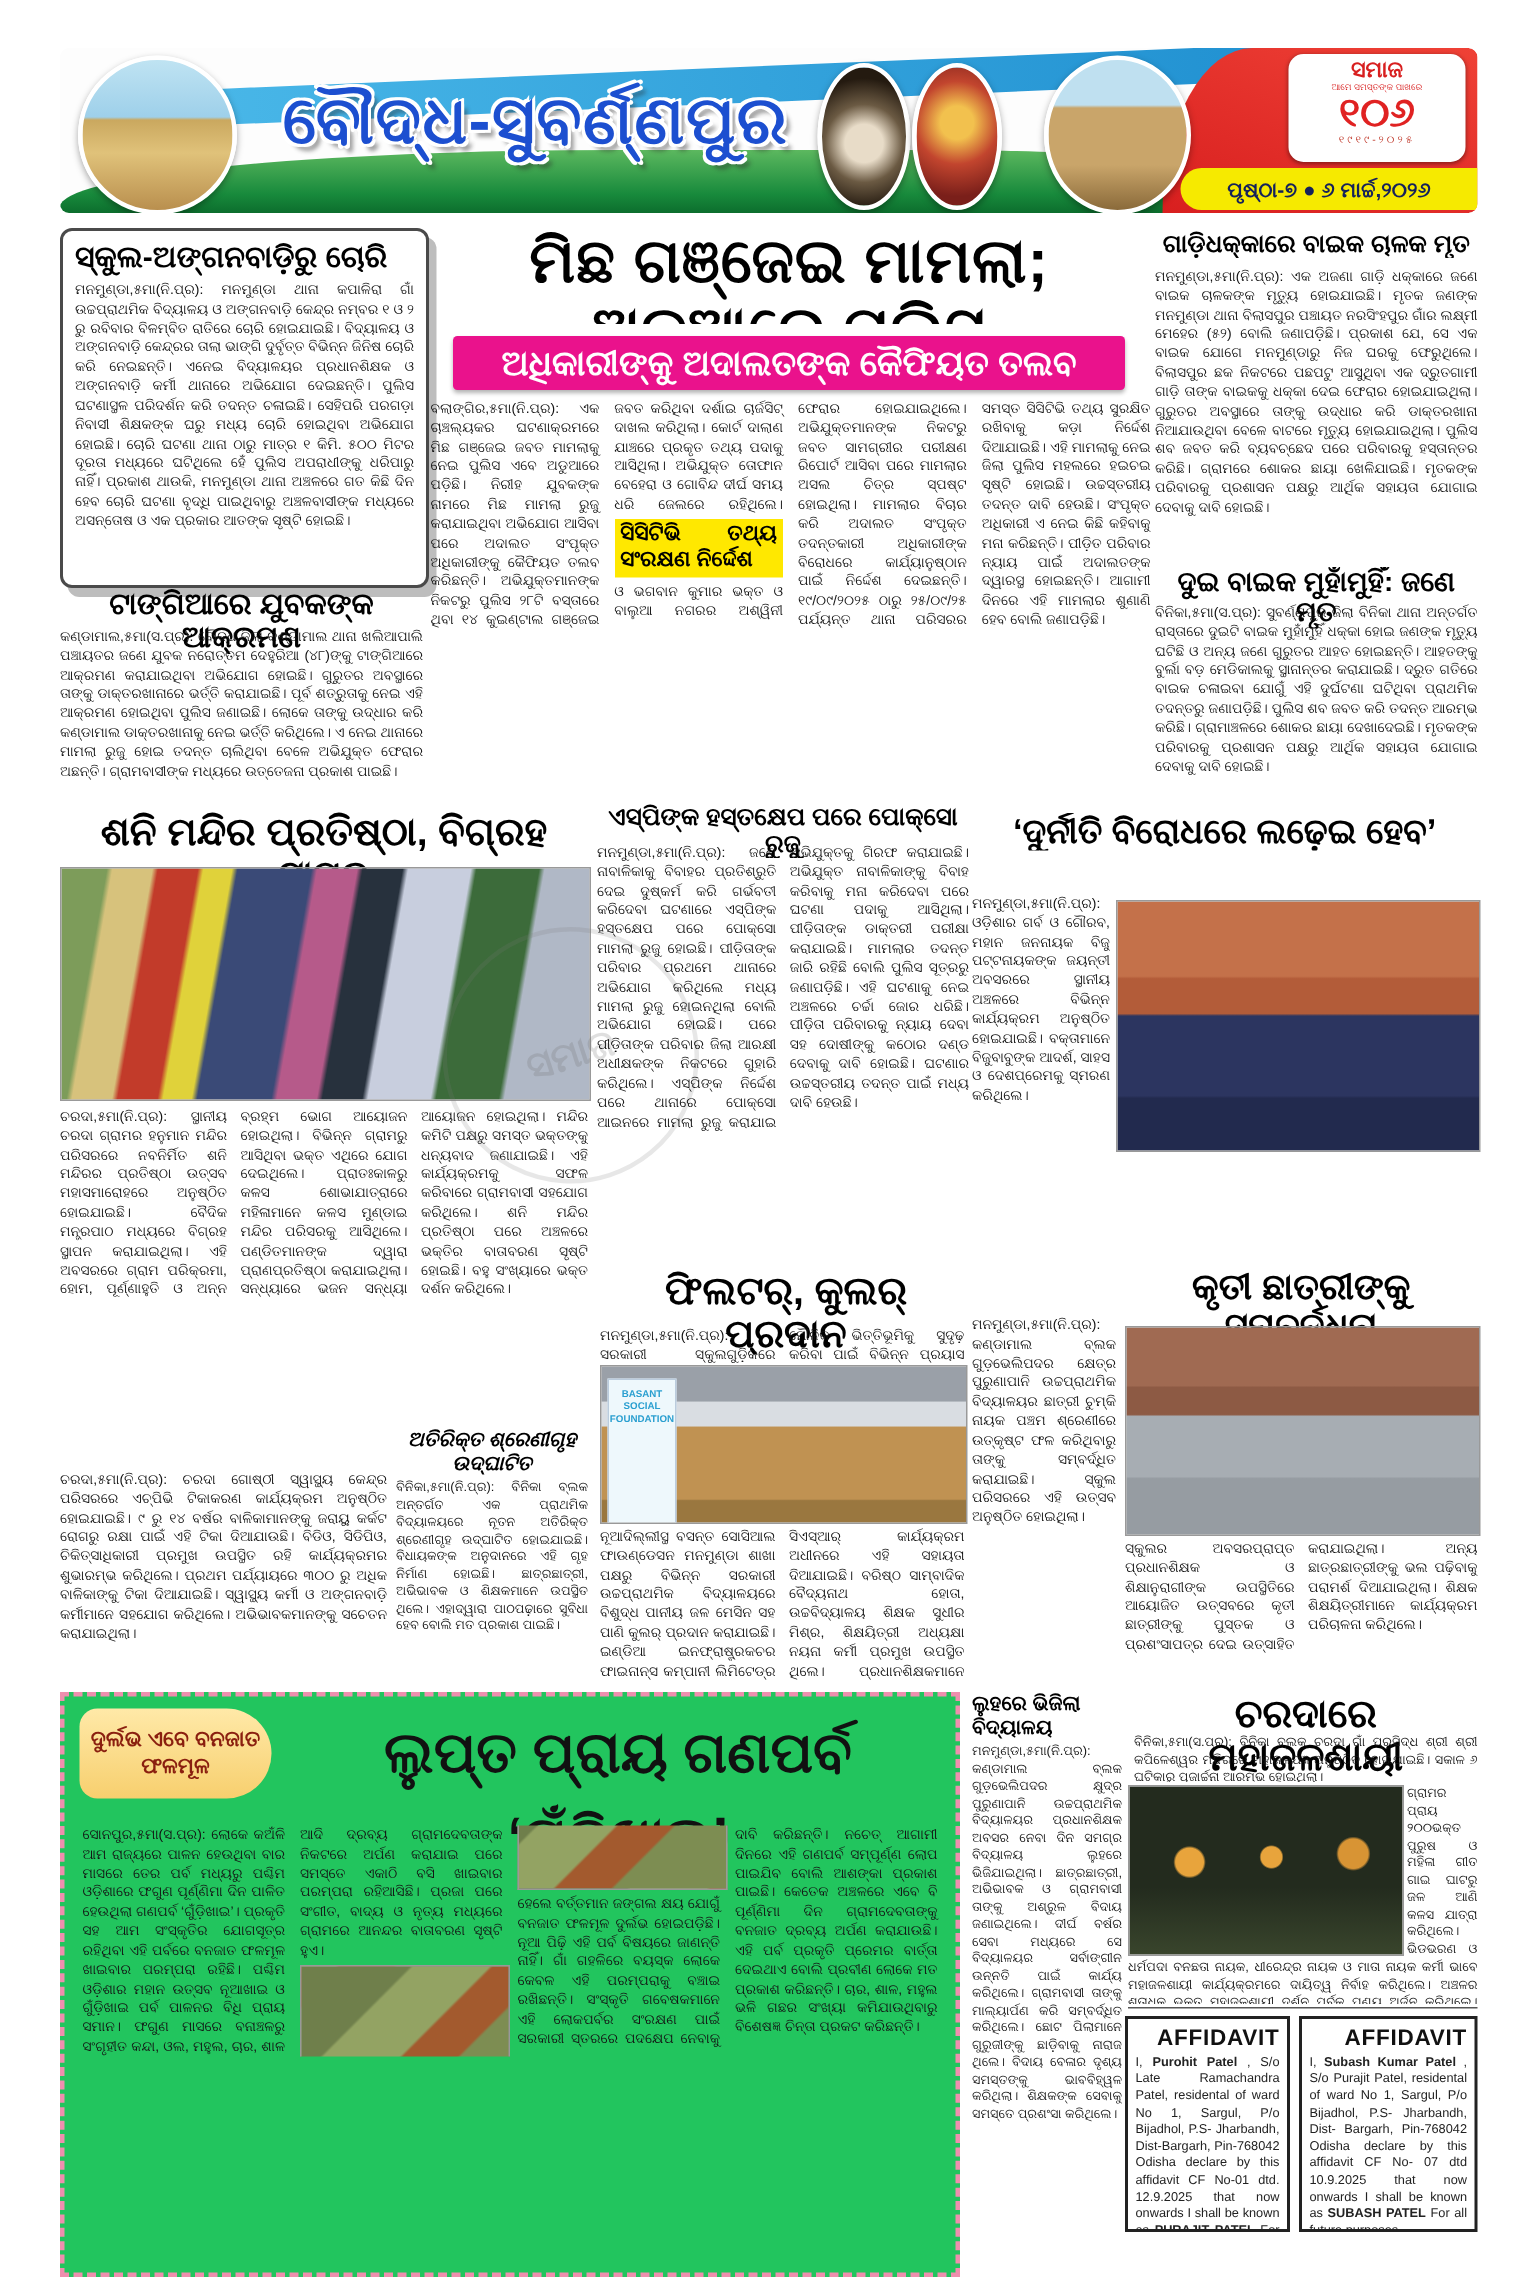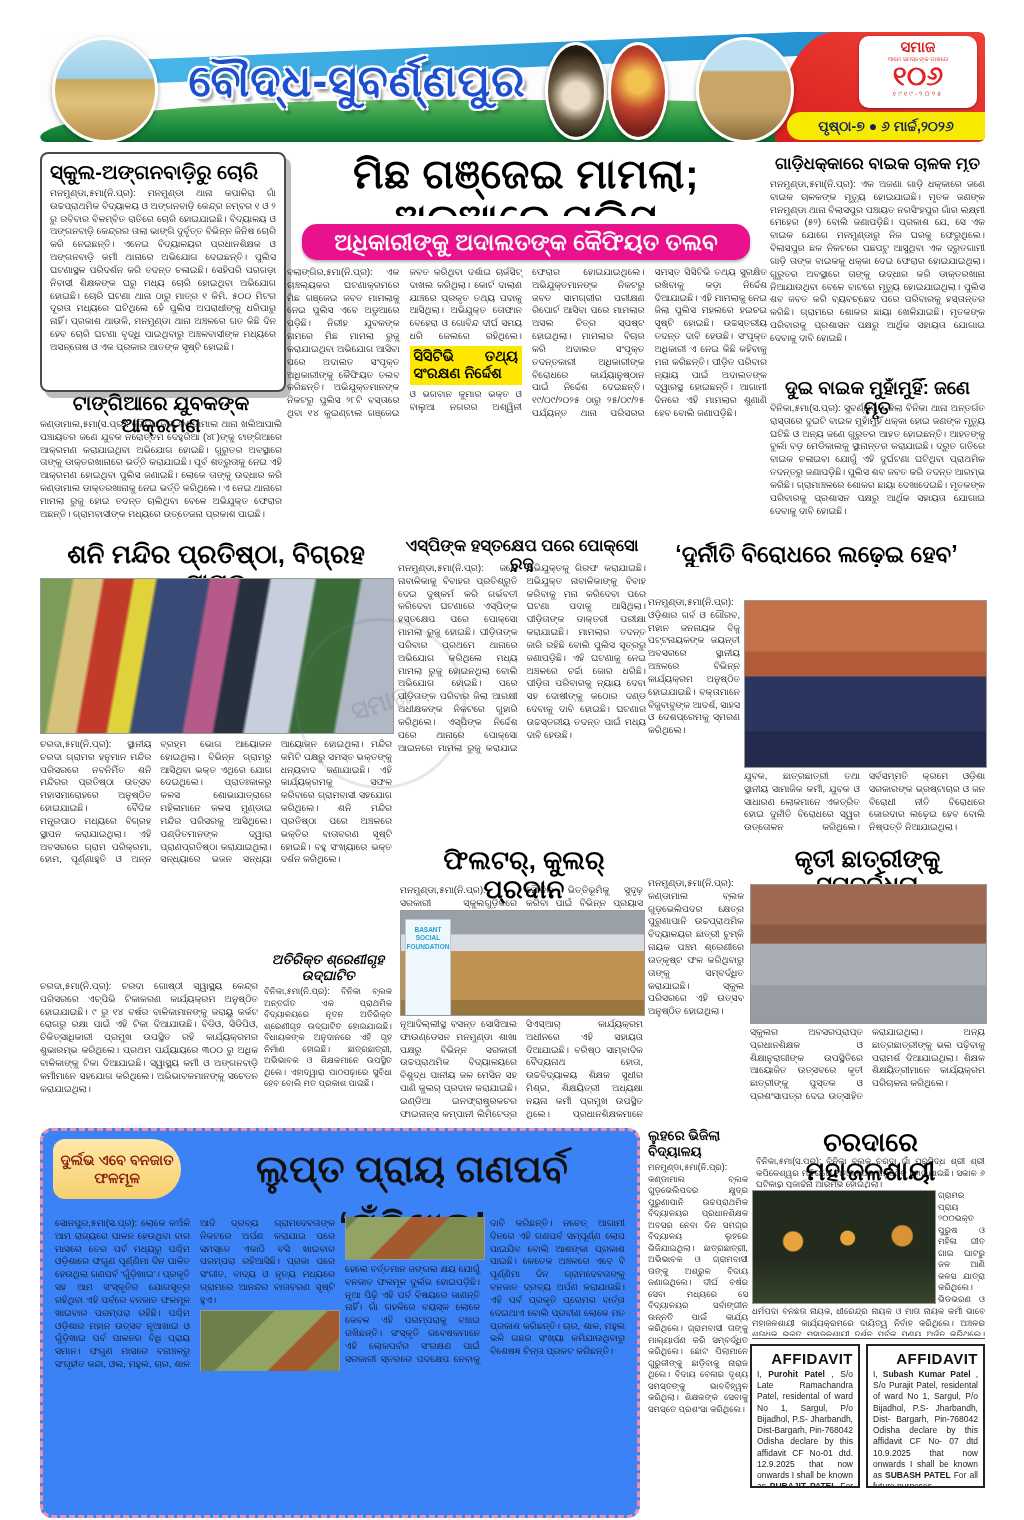--- a/index.html
+++ b/index.html
@@ -54,21 +54,21 @@
   .photo{border:1px solid #999;}
   .ph-ceremony{background:linear-gradient(100deg,#7d9c5a 0 8%,#d7c27c 9% 16%,#c23b2a 17% 24%,#e0d23a 25% 30%,#3a4a77 31% 44%,#b65a8a 45% 52%,#27313d 53% 60%,#c8cede 61% 72%,#3c6b3a 73% 84%,#b0b8c6 85% 100%);}
   .ph-children{background:linear-gradient(180deg,#c4714a 0 30%,#b35c39 31% 45%,#2c3560 46% 78%,#222a4e 79% 100%);}
   .ph-cooler{background:linear-gradient(180deg,#9aa0a8 0 22%,#d9dde2 23% 38%,#c09252 39% 85%,#9a773f 86% 100%);position:relative;}
   .basant{position:absolute;left:4px;top:8px;width:44px;height:86%;background:#eef8fc;border:1px solid #bcd;
           color:#2a9fd0;font-size:6.5px;font-weight:bold;text-align:center;padding-top:6px;line-height:1.3;}
   .ph-courtyard{background:linear-gradient(180deg,#a06a52 0 28%,#8d5a44 29% 42%,#a7adb3 43% 72%,#969ca2 73% 100%);}
   .ph-night{background:radial-gradient(circle at 22% 45%,#e8a43c 0 6%,rgba(0,0,0,0) 7%),radial-gradient(circle at 52% 42%,#e8a43c 0 6%,rgba(0,0,0,0) 7%),radial-gradient(circle at 82% 40%,#d89434 0 6%,rgba(0,0,0,0) 7%),linear-gradient(180deg,#232b1e 0 60%,#39452c 100%);}
   .ph-forest{background:linear-gradient(135deg,#6f7f4b 0 30%,#93a363 31% 52%,#a35a2e 53% 68%,#7d8d52 69% 100%);}
   
-  .feature{background:#3b82f6;border:3px dashed #ee8fae;border-radius:12px;}
+  .feature{background:#22c55e;border:3px dashed #ee8fae;border-radius:0;}
   .fbadge{position:absolute;left:10px;top:8px;width:128px;height:60px;background:linear-gradient(#ffe9a8,#f7cf6e);
           border-radius:12px 30px 30px 12px/12px 50% 50% 12px;color:#8a1f0f;font-weight:bold;font-size:14.5px;
           text-align:center;display:flex;align-items:center;justify-content:center;line-height:1.25;padding:0 6px;box-sizing:border-box;}
   .fheadline{position:absolute;left:148px;top:10px;width:442px;font-size:38px;font-weight:bold;text-align:center;line-height:1.5;}
   .feature-photo{width:138px;height:102px;margin:3px auto;}
   
   .affidavit{border:2px solid #222;background:#fff;padding:4px 5px;box-sizing:border-box;}
   .aff-title{font-size:15px;font-weight:bold;text-align:right;letter-spacing:.5px;margin-bottom:2px;}
   .aff-body{font-size:8.5px;line-height:1.32;text-align:justify;color:#222;}
   .aff-body b{font-weight:bold;}
@@ -102,21 +102,21 @@
 
   <div class="abs boxed" style="left:40px;top:152px;width:226px;height:222px;">
     <div class="hl h-md" style="text-align:left;">ସ୍କୁଲ-ଅଙ୍ଗନବାଡ଼ିରୁ ଚୋରି</div>
     <div class="bt" style="margin-top:4px;height:178px;">ମନମୁଣ୍ଡା,୫ମା(ନି.ପ୍ର): ମନମୁଣ୍ଡା ଥାନା କପାଳିରା ଗାଁ ଉଚ୍ଚପ୍ରାଥମିକ ବିଦ୍ୟାଳୟ ଓ ଅଙ୍ଗନବାଡ଼ି କେନ୍ଦ୍ର ନମ୍ବର ୧ ଓ ୨ ରୁ ରବିବାର ବିଳମ୍ବିତ ରାତିରେ ଚୋରି ହୋଇଯାଇଛି। ବିଦ୍ୟାଳୟ ଓ ଅଙ୍ଗନବାଡ଼ି କେନ୍ଦ୍ରର ତାଲା ଭାଙ୍ଗି ଦୁର୍ବୃତ୍ତ ବିଭିନ୍ନ ଜିନିଷ ଚୋରି କରି ନେଇଛନ୍ତି। ଏନେଇ ବିଦ୍ୟାଳୟର ପ୍ରଧାନଶିକ୍ଷକ ଓ ଅଙ୍ଗନବାଡ଼ି କର୍ମୀ ଥାନାରେ ଅଭିଯୋଗ ଦେଇଛନ୍ତି। ପୁଲିସ ଘଟଣାସ୍ଥଳ ପରିଦର୍ଶନ କରି ତଦନ୍ତ ଚଳାଇଛି। ସେହିପରି ପରଗଡ଼ା ନିବାସୀ ଶିକ୍ଷକଙ୍କ ଘରୁ ମଧ୍ୟ ଚୋରି ହୋଇଥିବା ଅଭିଯୋଗ ହୋଇଛି। ଚୋରି ଘଟଣା ଥାନା ଠାରୁ ମାତ୍ର ୧ କିମି. ୫୦୦ ମିଟର ଦୂରତା ମଧ୍ୟରେ ଘଟିଥିଲେ ହେଁ ପୁଲିସ ଅପରାଧୀଙ୍କୁ ଧରିପାରୁ ନାହିଁ। ପ୍ରକାଶ ଥାଉକି, ମନମୁଣ୍ଡା ଥାନା ଅଞ୍ଚଳରେ ଗତ କିଛି ଦିନ ହେବ ଚୋରି ଘଟଣା ବୃଦ୍ଧି ପାଇଥିବାରୁ ଅଞ୍ଚଳବାସୀଙ୍କ ମଧ୍ୟରେ ଅସନ୍ତୋଷ ଓ ଏକ ପ୍ରକାର ଆତଙ୍କ ସୃଷ୍ଟି ହୋଇଛି।</div>
   </div>
 
   <div class="abs hl h-md" style="left:40px;top:392px;width:242px;">ଟାଙ୍ଗିଆରେ ଯୁବକଙ୍କ ଆକ୍ରମଣ</div>
   <div class="abs bt" style="left:40px;top:418px;width:242px;height:114px;">କଣ୍ଡାମାଲ,୫ମା(ସ.ପ୍ର): ବୌଦ୍ଧ ଜିଲା କଣ୍ଡାମାଲ ଥାନା ଖଲିଆପାଲି ପଞ୍ଚାୟତର ଜଣେ ଯୁବକ ନରୋତ୍ତମ ଦେହୁରିଆ (୪୮)ଙ୍କୁ ଟାଙ୍ଗିଆରେ ଆକ୍ରମଣ କରାଯାଇଥିବା ଅଭିଯୋଗ ହୋଇଛି। ଗୁରୁତର ଅବସ୍ଥାରେ ତାଙ୍କୁ ଡାକ୍ତରଖାନାରେ ଭର୍ତ୍ତି କରାଯାଇଛି। ପୂର୍ବ ଶତ୍ରୁତାକୁ ନେଇ ଏହି ଆକ୍ରମଣ ହୋଇଥିବା ପୁଲିସ ଜଣାଇଛି। ଲୋକେ ତାଙ୍କୁ ଉଦ୍ଧାର କରି କଣ୍ଡାମାଲ ଡାକ୍ତରଖାନାକୁ ନେଇ ଭର୍ତ୍ତି କରିଥିଲେ। ଏ ନେଇ ଥାନାରେ ମାମଲା ରୁଜୁ ହୋଇ ତଦନ୍ତ ଚାଲିଥିବା ବେଳେ ଅଭିଯୁକ୍ତ ଫେରାର ଅଛନ୍ତି। ଗ୍ରାମବାସୀଙ୍କ ମଧ୍ୟରେ ଉତ୍ତେଜନା ପ୍ରକାଶ ପାଇଛି।</div>
 
   <div class="abs hl h-xl" style="left:285px;top:152px;width:482px;height:64px;">ମିଛ ଗଞ୍ଜେଇ ମାମଲା; ଅଡୁଆରେ ପୁଲିସ</div>
-  <div class="abs sub-magenta" style="left:302px;top:224px;width:448px;height:36px;border-radius:15px;">ଅଧିକାରୀଙ୍କୁ ଅଦାଲତଙ୍କ କୈଫିୟତ ତଲବ</div>
+  <div class="abs sub-magenta" style="left:302px;top:224px;width:448px;height:36px;">ଅଧିକାରୀଙ୍କୁ ଅଦାଲତଙ୍କ କୈଫିୟତ ତଲବ</div>
   <div class="abs bt cols-4" style="left:287px;top:266px;width:480px;height:266px;">
     <span>ବଲାଙ୍ଗିର,୫ମା(ନି.ପ୍ର): ଏକ ଚାଞ୍ଚଲ୍ୟକର ଘଟଣାକ୍ରମରେ ମିଛ ଗଞ୍ଜେଇ ଜବତ ମାମଲାକୁ ନେଇ ପୁଲିସ ଏବେ ଅଡୁଆରେ ପଡ଼ିଛି। ନିରୀହ ଯୁବକଙ୍କ ନାମରେ ମିଛ ମାମଲା ରୁଜୁ କରାଯାଇଥିବା ଅଭିଯୋଗ ଆସିବା ପରେ ଅଦାଲତ ସଂପୃକ୍ତ ଅଧିକାରୀଙ୍କୁ କୈଫିୟତ ତଲବ କରିଛନ୍ତି। ଅଭିଯୁକ୍ତମାନଙ୍କ ନିକଟରୁ ପୁଲିସ ୨୮ଟି ବସ୍ତାରେ ଥିବା ୧୪ କୁଇଣ୍ଟାଲ ଗଞ୍ଜେଇ ଜବତ କରିଥିବା ଦର୍ଶାଇ ଚାର୍ଜସିଟ୍ ଦାଖଲ କରିଥିଲା। କୋର୍ଟ ଦାଲାଣ ଯାଞ୍ଚରେ ପ୍ରକୃତ ତଥ୍ୟ ପଦାକୁ ଆସିଥିଲା। ଅଭିଯୁକ୍ତ ତୋଫାନ ବେହେରା ଓ ଗୋବିନ୍ଦ ଦୀର୍ଘ ସମୟ ଧରି ଜେଲରେ ରହିଥିଲେ।</span>
     <div class="yellow-subhead">ସିସିଟିଭି ତଥ୍ୟ ସଂରକ୍ଷଣ ନିର୍ଦ୍ଦେଶ</div>
     <span>ଓ ଭଗବାନ କୁମାର ଭକ୍ତ ଓ ବାଲୁଆ ନଗରର ଅଶ୍ୱିନୀ ଫେରାର ହୋଇଯାଇଥିଲେ। ଅଭିଯୁକ୍ତମାନଙ୍କ ନିକଟରୁ ଜବତ ସାମଗ୍ରୀର ପରୀକ୍ଷଣ ରିପୋର୍ଟ ଆସିବା ପରେ ମାମଲାର ଅସଲ ଚିତ୍ର ସ୍ପଷ୍ଟ ହୋଇଥିଲା। ମାମଲାର ବିଚାର କରି ଅଦାଲତ ସଂପୃକ୍ତ ତଦନ୍ତକାରୀ ଅଧିକାରୀଙ୍କ ବିରୋଧରେ କାର୍ଯ୍ୟାନୁଷ୍ଠାନ ପାଇଁ ନିର୍ଦ୍ଦେଶ ଦେଇଛନ୍ତି। ୧୯/୦୯/୨୦୨୫ ଠାରୁ ୨୫/୦୯/୨୫ ପର୍ଯ୍ୟନ୍ତ ଥାନା ପରିସରର ସମସ୍ତ ସିସିଟିଭି ତଥ୍ୟ ସୁରକ୍ଷିତ ରଖିବାକୁ କଡ଼ା ନିର୍ଦ୍ଦେଶ ଦିଆଯାଇଛି। ଏହି ମାମଲାକୁ ନେଇ ଜିଲା ପୁଲିସ ମହଲରେ ହଇଚଇ ସୃଷ୍ଟି ହୋଇଛି। ଉଚ୍ଚସ୍ତରୀୟ ତଦନ୍ତ ଦାବି ହେଉଛି। ସଂପୃକ୍ତ ଅଧିକାରୀ ଏ ନେଇ କିଛି କହିବାକୁ ମନା କରିଛନ୍ତି। ପୀଡ଼ିତ ପରିବାର ନ୍ୟାୟ ପାଇଁ ଅଦାଲତଙ୍କ ଦ୍ୱାରସ୍ଥ ହୋଇଛନ୍ତି। ଆଗାମୀ ଦିନରେ ଏହି ମାମଲାର ଶୁଣାଣି ହେବ ବୋଲି ଜଣାପଡ଼ିଛି।</span>
   </div>
 
   <div class="abs hl h-sm" style="left:770px;top:154px;width:215px;">ଗାଡ଼ିଧକ୍କାରେ ବାଇକ ଚାଳକ ମୃତ</div>
   <div class="abs bt" style="left:770px;top:178px;width:215px;height:196px;">ମନମୁଣ୍ଡା,୫ମା(ନି.ପ୍ର): ଏକ ଅଜଣା ଗାଡ଼ି ଧକ୍କାରେ ଜଣେ ବାଇକ ଚାଳକଙ୍କ ମୃତ୍ୟୁ ହୋଇଯାଇଛି। ମୃତକ ଜଣଙ୍କ ମନମୁଣ୍ଡା ଥାନା ବିଲାସପୁର ପଞ୍ଚାୟତ ନରସିଂହପୁର ଗାଁର ଲକ୍ଷ୍ମୀ ମେହେର (୫୨) ବୋଲି ଜଣାପଡ଼ିଛି। ପ୍ରକାଶ ଯେ, ସେ ଏକ ବାଇକ ଯୋଗେ ମନମୁଣ୍ଡାରୁ ନିଜ ଘରକୁ ଫେରୁଥିଲେ। ବିଲାସପୁର ଛକ ନିକଟରେ ପଛପଟୁ ଆସୁଥିବା ଏକ ଦ୍ରୁତଗାମୀ ଗାଡ଼ି ତାଙ୍କ ବାଇକକୁ ଧକ୍କା ଦେଇ ଫେରାର ହୋଇଯାଇଥିଲା। ଗୁରୁତର ଅବସ୍ଥାରେ ତାଙ୍କୁ ଉଦ୍ଧାର କରି ଡାକ୍ତରଖାନା ନିଆଯାଉଥିବା ବେଳେ ବାଟରେ ମୃତ୍ୟୁ ହୋଇଯାଇଥିଲା। ପୁଲିସ ଶବ ଜବତ କରି ବ୍ୟବଚ୍ଛେଦ ପରେ ପରିବାରକୁ ହସ୍ତାନ୍ତର କରିଛି। ଗ୍ରାମରେ ଶୋକର ଛାୟା ଖେଳିଯାଇଛି। ମୃତକଙ୍କ ପରିବାରକୁ ପ୍ରଶାସନ ପକ୍ଷରୁ ଆର୍ଥିକ ସହାୟତା ଯୋଗାଇ ଦେବାକୁ ଦାବି ହୋଇଛି।</div>
   <div class="abs hl h-sm" style="left:770px;top:378px;width:215px;font-size:18.5px;">ଦୁଇ ବାଇକ ମୁହାଁମୁହିଁ: ଜଣେ ମୃତ</div>
   <div class="abs bt" style="left:770px;top:402px;width:215px;height:130px;">ବିନିକା,୫ମା(ସ.ପ୍ର): ସୁବର୍ଣ୍ଣପୁର ଜିଲା ବିନିକା ଥାନା ଅନ୍ତର୍ଗତ ରାସ୍ତାରେ ଦୁଇଟି ବାଇକ ମୁହାଁମୁହିଁ ଧକ୍କା ହୋଇ ଜଣଙ୍କ ମୃତ୍ୟୁ ଘଟିଛି ଓ ଅନ୍ୟ ଜଣେ ଗୁରୁତର ଆହତ ହୋଇଛନ୍ତି। ଆହତଙ୍କୁ ବୁର୍ଲା ବଡ଼ ମେଡିକାଲକୁ ସ୍ଥାନାନ୍ତର କରାଯାଇଛି। ଦ୍ରୁତ ଗତିରେ ବାଇକ ଚଳାଇବା ଯୋଗୁଁ ଏହି ଦୁର୍ଘଟଣା ଘଟିଥିବା ପ୍ରାଥମିକ ତଦନ୍ତରୁ ଜଣାପଡ଼ିଛି। ପୁଲିସ ଶବ ଜବତ କରି ତଦନ୍ତ ଆରମ୍ଭ କରିଛି। ଗ୍ରାମାଞ୍ଚଳରେ ଶୋକର ଛାୟା ଦେଖାଦେଇଛି। ମୃତକଙ୍କ ପରିବାରକୁ ପ୍ରଶାସନ ପକ୍ଷରୁ ଆର୍ଥିକ ସହାୟତା ଯୋଗାଇ ଦେବାକୁ ଦାବି ହୋଇଛି।</div>
@@ -126,21 +126,20 @@
   <div class="abs bt cols-3" style="left:40px;top:738px;width:352px;height:208px;">ଚରଦା,୫ମା(ନି.ପ୍ର): ସ୍ଥାନୀୟ ଚରଦା ଗ୍ରାମର ହନୁମାନ ମନ୍ଦିର ପରିସରରେ ନବନିର୍ମିତ ଶନି ମନ୍ଦିରର ପ୍ରତିଷ୍ଠା ଉତ୍ସବ ମହାସମାରୋହରେ ଅନୁଷ୍ଠିତ ହୋଇଯାଇଛି। ବୈଦିକ ମନ୍ତ୍ରପାଠ ମଧ୍ୟରେ ବିଗ୍ରହ ସ୍ଥାପନ କରାଯାଇଥିଲା। ଏହି ଅବସରରେ ଗ୍ରାମ ପରିକ୍ରମା, ହୋମ, ପୂର୍ଣ୍ଣାହୁତି ଓ ଅନ୍ନ ବ୍ରହ୍ମ ଭୋଗ ଆୟୋଜନ ହୋଇଥିଲା। ବିଭିନ୍ନ ଗ୍ରାମରୁ ଆସିଥିବା ଭକ୍ତ ଏଥିରେ ଯୋଗ ଦେଇଥିଲେ। ପ୍ରାତଃକାଳରୁ କଳସ ଶୋଭାଯାତ୍ରାରେ ମହିଳାମାନେ କଳସ ମୁଣ୍ଡାଇ ମନ୍ଦିର ପରିସରକୁ ଆସିଥିଲେ। ପଣ୍ଡିତମାନଙ୍କ ଦ୍ୱାରା ପ୍ରାଣପ୍ରତିଷ୍ଠା କରାଯାଇଥିଲା। ସନ୍ଧ୍ୟାରେ ଭଜନ ସନ୍ଧ୍ୟା ଆୟୋଜନ ହୋଇଥିଲା। ମନ୍ଦିର କମିଟି ପକ୍ଷରୁ ସମସ୍ତ ଭକ୍ତଙ୍କୁ ଧନ୍ୟବାଦ ଜଣାଯାଇଛି। ଏହି କାର୍ଯ୍ୟକ୍ରମକୁ ସଫଳ କରିବାରେ ଗ୍ରାମବାସୀ ସହଯୋଗ କରିଥିଲେ। ଶନି ମନ୍ଦିର ପ୍ରତିଷ୍ଠା ପରେ ଅଞ୍ଚଳରେ ଭକ୍ତିର ବାତାବରଣ ସୃଷ୍ଟି ହୋଇଛି। ବହୁ ସଂଖ୍ୟାରେ ଭକ୍ତ ଦର୍ଶନ କରିଥିଲେ।</div>
 
   <div class="abs watermark" style="left:295px;top:618px;width:165px;height:165px;">ସମାଜ</div>
 
   <div class="abs hl h-sm" style="left:398px;top:536px;width:248px;">ଏସ୍‌ପିଙ୍କ ହସ୍ତକ୍ଷେପ ପରେ ପୋକ୍ସୋ ରୁଜୁ</div>
   <div class="abs bt cols-2" style="left:398px;top:562px;width:248px;height:276px;">ମନମୁଣ୍ଡା,୫ମା(ନି.ପ୍ର): ଜଣେ ନାବାଳିକାକୁ ବିବାହର ପ୍ରତିଶ୍ରୁତି ଦେଇ ଦୁଷ୍କର୍ମ କରି ଗର୍ଭବତୀ କରିଦେବା ଘଟଣାରେ ଏସ୍‌ପିଙ୍କ ହସ୍ତକ୍ଷେପ ପରେ ପୋକ୍ସୋ ମାମଲା ରୁଜୁ ହୋଇଛି। ପୀଡ଼ିତାଙ୍କ ପରିବାର ପ୍ରଥମେ ଥାନାରେ ଅଭିଯୋଗ କରିଥିଲେ ମଧ୍ୟ ମାମଲା ରୁଜୁ ହୋଇନଥିଲା ବୋଲି ଅଭିଯୋଗ ହୋଇଛି। ପରେ ପୀଡ଼ିତାଙ୍କ ପରିବାର ଜିଲା ଆରକ୍ଷୀ ଅଧୀକ୍ଷକଙ୍କ ନିକଟରେ ଗୁହାରି କରିଥିଲେ। ଏସ୍‌ପିଙ୍କ ନିର୍ଦ୍ଦେଶ ପରେ ଥାନାରେ ପୋକ୍ସୋ ଆଇନରେ ମାମଲା ରୁଜୁ କରାଯାଇ ଅଭିଯୁକ୍ତକୁ ଗିରଫ କରାଯାଇଛି। ଅଭିଯୁକ୍ତ ନାବାଳିକାଙ୍କୁ ବିବାହ କରିବାକୁ ମନା କରିଦେବା ପରେ ଘଟଣା ପଦାକୁ ଆସିଥିଲା। ପୀଡ଼ିତାଙ୍କ ଡାକ୍ତରୀ ପରୀକ୍ଷା କରାଯାଇଛି। ମାମଲାର ତଦନ୍ତ ଜାରି ରହିଛି ବୋଲି ପୁଲିସ ସୂତ୍ରରୁ ଜଣାପଡ଼ିଛି। ଏହି ଘଟଣାକୁ ନେଇ ଅଞ୍ଚଳରେ ଚର୍ଚ୍ଚା ଜୋର ଧରିଛି। ପୀଡ଼ିତା ପରିବାରକୁ ନ୍ୟାୟ ଦେବା ସହ ଦୋଷୀଙ୍କୁ କଠୋର ଦଣ୍ଡ ଦେବାକୁ ଦାବି ହୋଇଛି। ଘଟଣାର ଉଚ୍ଚସ୍ତରୀୟ ତଦନ୍ତ ପାଇଁ ମଧ୍ୟ ଦାବି ହେଉଛି।</div>
 
   <div class="abs hl h-lg" style="left:648px;top:542px;width:337px;font-size:23px;">‘ଦୁର୍ନୀତି ବିରୋଧରେ ଲଢ଼େଇ ହେବ’</div>
   <div class="abs bt" style="left:648px;top:596px;width:92px;height:242px;">ମନମୁଣ୍ଡା,୫ମା(ନି.ପ୍ର): ଓଡ଼ିଶାର ଗର୍ବ ଓ ଗୌରବ, ମହାନ ଜନନାୟକ ବିଜୁ ପଟ୍ଟନାୟକଙ୍କ ଜୟନ୍ତୀ ଅବସରରେ ସ୍ଥାନୀୟ ଅଞ୍ଚଳରେ ବିଭିନ୍ନ କାର୍ଯ୍ୟକ୍ରମ ଅନୁଷ୍ଠିତ ହୋଇଯାଇଛି। ବକ୍ତାମାନେ ବିଜୁବାବୁଙ୍କ ଆଦର୍ଶ, ସାହସ ଓ ଦେଶପ୍ରେମକୁ ସ୍ମରଣ କରିଥିଲେ।</div>
   <div class="abs photo ph-children" style="left:744px;top:600px;width:241px;height:166px;"></div>
-  <div class="abs bt cols-2" style="left:744px;top:770px;width:241px;height:70px;">ଯୁବକ, ଛାତ୍ରଛାତ୍ରୀ ତଥା ସ୍ଥାନୀୟ ସାମାଜିକ କର୍ମୀ, ଯୁବକ ଓ ସାଧାରଣ ଲୋକମାନେ ଏକତ୍ରିତ ହୋଇ ଦୁର୍ନୀତି ବିରୋଧରେ ସ୍ୱର ଉତ୍ତୋଳନ କରିଥିଲେ। ସର୍ବସମ୍ମତି କ୍ରମେ ଓଡ଼ିଶା ସରକାରଙ୍କ ଭ୍ରଷ୍ଟାଚାର ଓ ଜନ ବିରୋଧୀ ନୀତି ବିରୋଧରେ ଜୋରଦାର ଲଢ଼େଇ ହେବ ବୋଲି ନିଷ୍ପତ୍ତି ନିଆଯାଇଥିଲା।</div>
 
   <div class="abs bt" style="left:40px;top:980px;width:218px;height:150px;">ଚରଦା,୫ମା(ନି.ପ୍ର): ଚରଦା ଗୋଷ୍ଠୀ ସ୍ୱାସ୍ଥ୍ୟ କେନ୍ଦ୍ର ପରିସରରେ ଏଚ୍‌ପିଭି ଟିକାକରଣ କାର୍ଯ୍ୟକ୍ରମ ଅନୁଷ୍ଠିତ ହୋଇଯାଇଛି। ୯ ରୁ ୧୪ ବର୍ଷର ବାଳିକାମାନଙ୍କୁ ଜରାୟୁ କର୍କଟ ରୋଗରୁ ରକ୍ଷା ପାଇଁ ଏହି ଟିକା ଦିଆଯାଉଛି। ବିଡିଓ, ସିଡିପିଓ, ଚିକିତ୍ସାଧିକାରୀ ପ୍ରମୁଖ ଉପସ୍ଥିତ ରହି କାର୍ଯ୍ୟକ୍ରମର ଶୁଭାରମ୍ଭ କରିଥିଲେ। ପ୍ରଥମ ପର୍ଯ୍ୟାୟରେ ୩୦୦ ରୁ ଅଧିକ ବାଳିକାଙ୍କୁ ଟିକା ଦିଆଯାଇଛି। ସ୍ୱାସ୍ଥ୍ୟ କର୍ମୀ ଓ ଅଙ୍ଗନବାଡ଼ି କର୍ମୀମାନେ ସହଯୋଗ କରିଥିଲେ। ଅଭିଭାବକମାନଙ୍କୁ ସଚେତନ କରାଯାଇଥିଲା।</div>
   <div class="abs hl h-xs" style="left:264px;top:952px;width:128px;font-style:italic;">ଅତିରିକ୍ତ ଶ୍ରେଣୀଗୃହ ଉଦ୍‌ଘାଟିତ</div>
   <div class="abs bt-sm" style="left:264px;top:986px;width:128px;height:144px;">ବିନିକା,୫ମା(ନି.ପ୍ର): ବିନିକା ବ୍ଲକ ଅନ୍ତର୍ଗତ ଏକ ପ୍ରାଥମିକ ବିଦ୍ୟାଳୟରେ ନୂତନ ଅତିରିକ୍ତ ଶ୍ରେଣୀଗୃହ ଉଦ୍‌ଘାଟିତ ହୋଇଯାଇଛି। ବିଧାୟକଙ୍କ ଅନୁଦାନରେ ଏହି ଗୃହ ନିର୍ମାଣ ହୋଇଛି। ଛାତ୍ରଛାତ୍ରୀ, ଅଭିଭାବକ ଓ ଶିକ୍ଷକମାନେ ଉପସ୍ଥିତ ଥିଲେ। ଏହାଦ୍ୱାରା ପାଠପଢ଼ାରେ ସୁବିଧା ହେବ ବୋଲି ମତ ପ୍ରକାଶ ପାଇଛି।</div>
 
   <div class="abs hl h-lg" style="left:408px;top:846px;width:232px;">ଫିଲଟର୍, କୁଲର୍ ପ୍ରଦାନ</div>
   <div class="abs bt cols-2" style="left:400px;top:884px;width:243px;height:26px;">ମନମୁଣ୍ଡା,୫ମା(ନି.ପ୍ର): ସରକାରୀ ସ୍କୁଲଗୁଡ଼ିକରେ ମୌଳିକ ଭିତ୍ତିଭୂମିକୁ ସୁଦୃଢ଼ କରିବା ପାଇଁ ବିଭିନ୍ନ ପ୍ରୟାସ ଅବ୍ୟାହତ ରହିଛି। ପ୍ରତିବଦଳରେ ଏହା ଏକ ଅଂଶ। ବୌଦ୍ଧ ଏନ୍‌ଏସି ବାପୁଜୀ ନଗର ଉଚ୍ଚପ୍ରାଥମିକ ବିଦ୍ୟାଳୟରେ ପ୍ରଧାନଶିକ୍ଷକ ଅଛନ୍ତି।</div>
   <div class="abs photo ph-cooler" style="left:400px;top:910px;width:243px;height:104px;">
     <div class="basant">BASANT SOCIAL FOUNDATION</div>
   </div>

